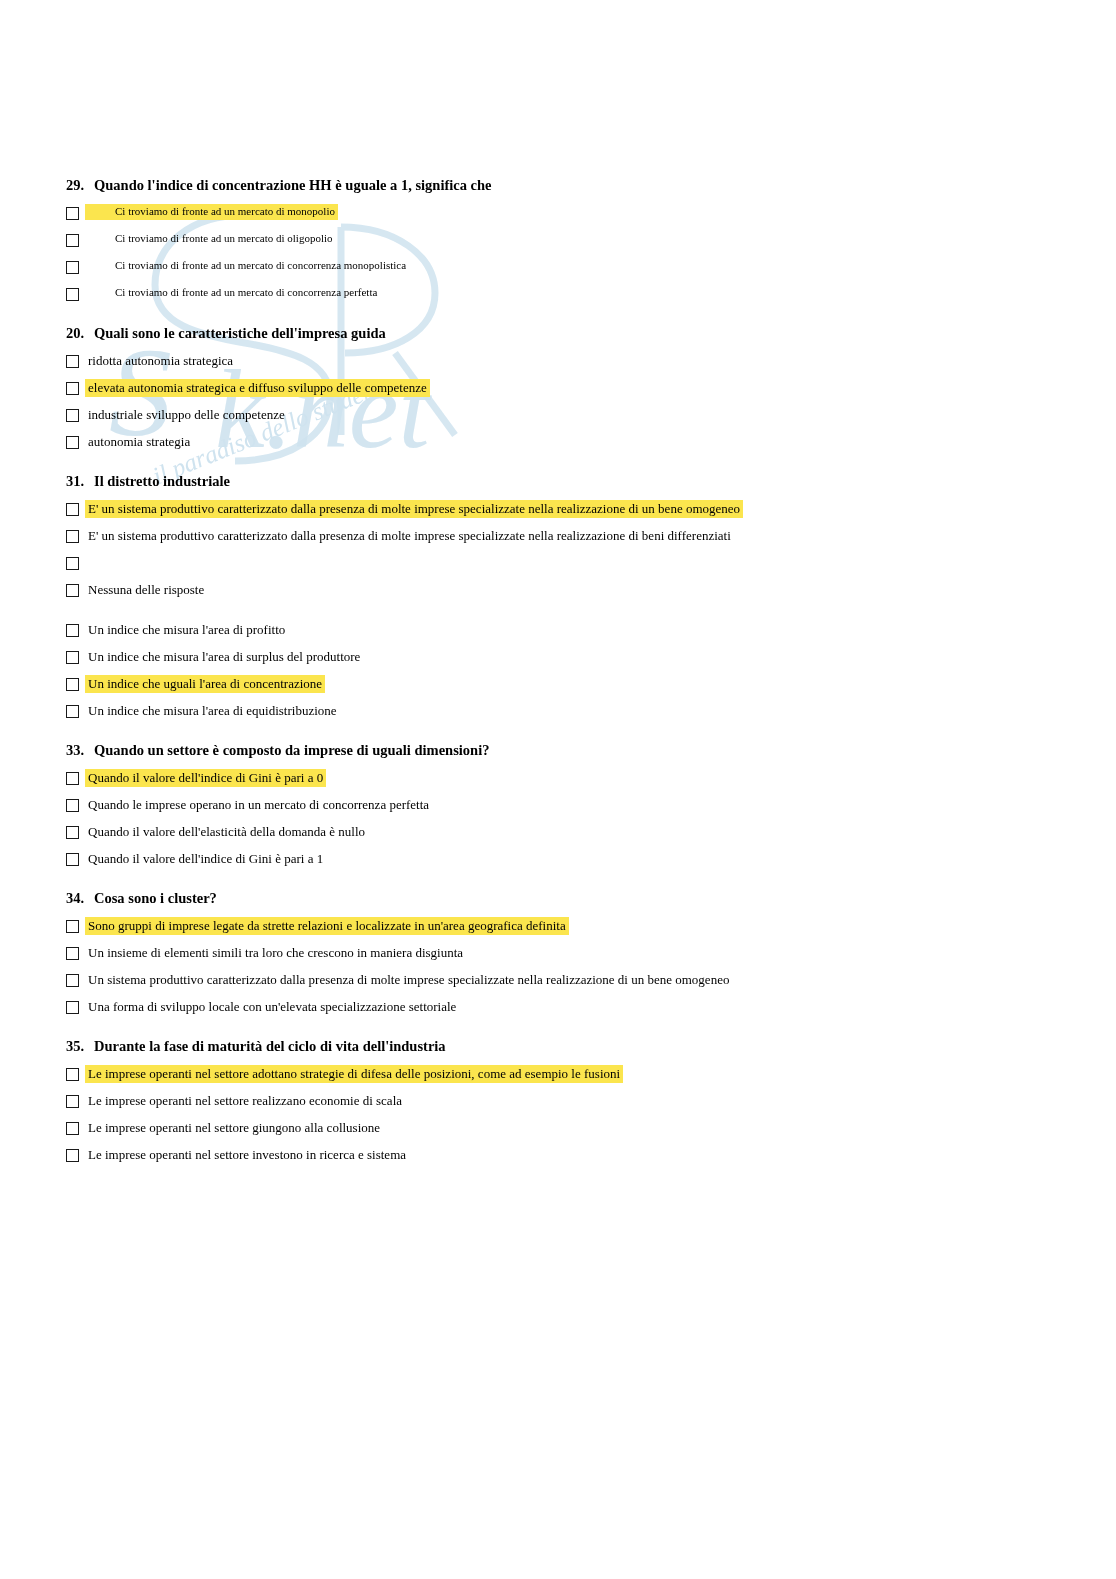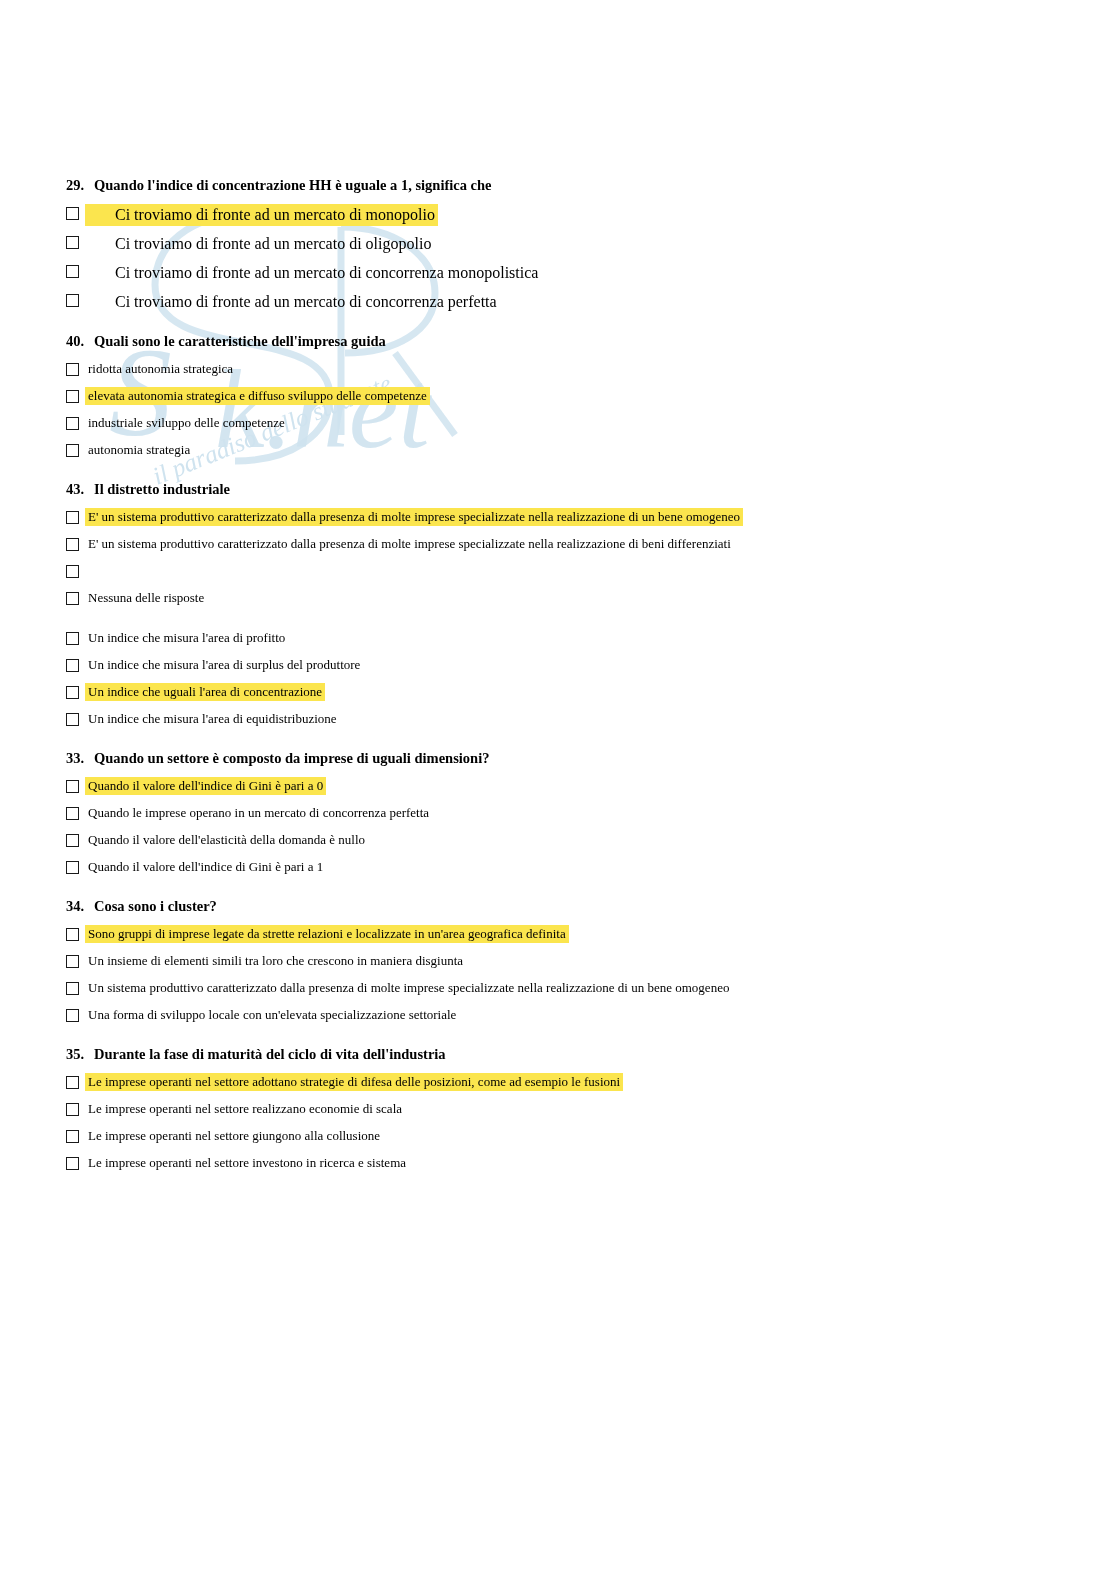--- a/index.html
+++ b/index.html
@@ -86,21 +86,21 @@
     line-height: 1.25;
     padding: 0 2px;
     white-space: nowrap;
   }
 
   .atext.hl {
     background: #fbe54e;
     box-shadow: 0 0 0 1px #fbe54e;
   }
 
-  .q29 .atext { font-size: 16px; padding-left: 29px; }
+  .q29 .atext { font-size: 11px; padding-left: 29px; }
 </style>
 </head>
 <body>
 
 <svg id="watermark" viewBox="0 0 420 330" xmlns="http://www.w3.org/2000/svg">
   <g fill="none" stroke="#cfe3ef" stroke-width="7" opacity="0.85">
     <path d="M150 30 C 95 30, 60 60, 60 100 C 60 140, 105 150, 150 158 C 195 166, 235 176, 235 212 C 235 250, 195 276, 140 276"></path>
     <path d="M246 42 L246 250"></path>
     <path d="M246 42 C 300 42, 340 70, 340 108 C 340 146, 300 168, 250 168"></path>
     <path d="M300 168 L360 250"></path>
@@ -127,40 +127,40 @@
         <div class="answer">
           <span class="checkbox"></span>
           <span class="atext">Ci troviamo di fronte ad un mercato di concorrenza monopolistica</span>
         </div>
         <div class="answer">
           <span class="checkbox"></span>
           <span class="atext">Ci troviamo di fronte ad un mercato di concorrenza perfetta</span>
         </div>
       </div>
       <div class="qblock q30">
-        <div class="qheader"><span class="qnum">40.</span><span class="qtext">Quali sono le caratteristiche dell'impresa guida</span></div>
+        <div class="qheader"><span class="qnum">20.</span><span class="qtext">Quali sono le caratteristiche dell'impresa guida</span></div>
         <div class="answer">
           <span class="checkbox"></span>
           <span class="atext">ridotta autonomia strategica</span>
         </div>
         <div class="answer">
           <span class="checkbox"></span>
           <span class="atext hl">elevata autonomia strategica e diffuso sviluppo delle competenze</span>
         </div>
         <div class="answer">
           <span class="checkbox"></span>
           <span class="atext">industriale sviluppo delle competenze</span>
         </div>
         <div class="answer">
           <span class="checkbox"></span>
           <span class="atext">autonomia strategia</span>
         </div>
       </div>
       <div class="qblock q31">
-        <div class="qheader"><span class="qnum">43.</span><span class="qtext">Il distretto industriale</span></div>
+        <div class="qheader"><span class="qnum">31.</span><span class="qtext">Il distretto industriale</span></div>
         <div class="answer">
           <span class="checkbox"></span>
           <span class="atext hl">E' un sistema produttivo caratterizzato dalla presenza di molte imprese specializzate nella realizzazione di un bene omogeneo</span>
         </div>
         <div class="answer">
           <span class="checkbox"></span>
           <span class="atext">E' un sistema produttivo caratterizzato dalla presenza di molte imprese specializzate nella realizzazione di beni differenziati</span>
         </div>
         <div class="answer">
           <span class="checkbox"></span>

